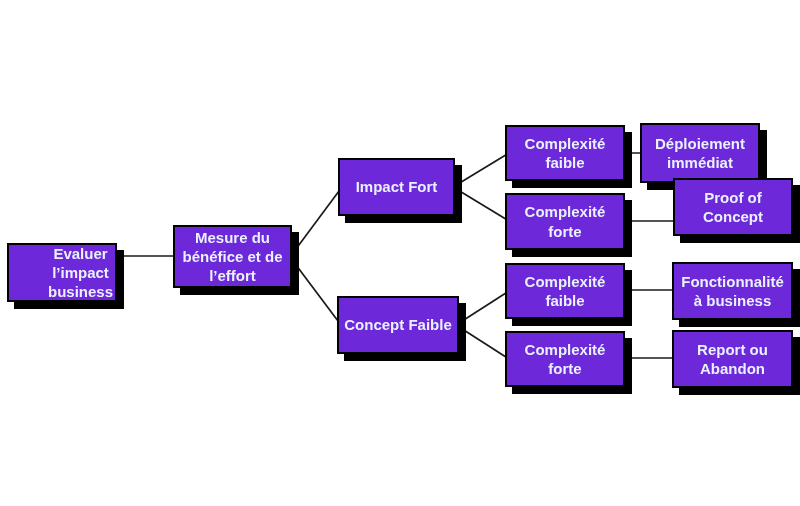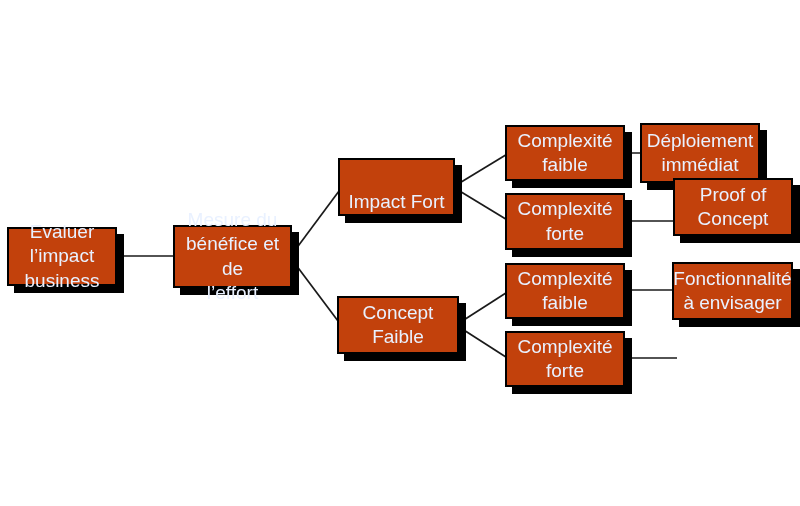--- a/index.html
+++ b/index.html
@@ -24,30 +24,31 @@
     z-index: 1;
   }
   svg.edges line {
     stroke: #1a1a1a;
     stroke-width: 1.7;
   }
   .node {
     position: absolute;
     z-index: 2;
     box-sizing: border-box;
-    background: #c2410c;
+    background: #6d28d9;
     border: 2px solid #000000;
     box-shadow: 7px 7px 0 #000000;
     color: #e9f1ff;
     display: flex;
     align-items: center;
     justify-content: center;
     text-align: center;
-    font-size: 19px;
+    font-size: 15px;
     line-height: 1.27;
+    font-weight: bold;
   }
   .node .label {
     white-space: pre-line;
     padding: 0 2px;
   }
 </style>
 </head>
 <body>
 
 <div class="canvas">
@@ -59,33 +60,33 @@
     <line x1="453" y1="187" x2="509" y2="153"></line>
     <line x1="453" y1="187" x2="509" y2="221"></line>
     <line x1="456" y1="325" x2="509" y2="291"></line>
     <line x1="456" y1="325" x2="509" y2="359"></line>
     <line x1="623" y1="153" x2="677" y2="153"></line>
     <line x1="623" y1="221" x2="678" y2="221"></line>
     <line x1="623" y1="290" x2="677" y2="290"></line>
     <line x1="623" y1="358" x2="677" y2="358"></line>
   </svg>
 
-  <div class="node" style="left:7px; top:227px; width:110px; height:59px;">
+  <div class="node" style="left:7px; top:243px; width:110px; height:59px;justify-content:flex-end;">
     <span class="label">Evaluer
 l’impact
 business</span>
   </div>
 
   <div class="node" style="left:173px; top:225px; width:119px; height:63px;justify-content:center;">
     <span class="label">Mesure du
 bénéfice et de
 l’effort</span>
   </div>
 
-  <div class="node" style="left:338px; top:158px; width:117px; height:58px;align-items:flex-end;">
+  <div class="node" style="left:338px; top:158px; width:117px; height:58px;">
     <span class="label">Impact Fort</span>
   </div>
 
   <div class="node" style="left:337px; top:296px; width:122px; height:58px;">
     <span class="label">Concept Faible</span>
   </div>
 
   <div class="node" style="left:505px; top:125px; width:120px; height:56px;">
     <span class="label">Complexité
 faible</span>
@@ -111,17 +112,21 @@
 immédiat</span>
   </div>
 
   <div class="node" style="left:673px; top:178px; width:120px; height:58px;">
     <span class="label">Proof of
 Concept</span>
   </div>
 
   <div class="node" style="left:672px; top:262px; width:121px; height:58px;">
     <span class="label">Fonctionnalité
-à envisager</span>
+à business</span>
   </div>
 
+  <div class="node" style="left:672px; top:330px; width:121px; height:58px;">
+    <span class="label">Report ou
+Abandon</span>
+  </div>
 
 </div>
 
 </body></html>

